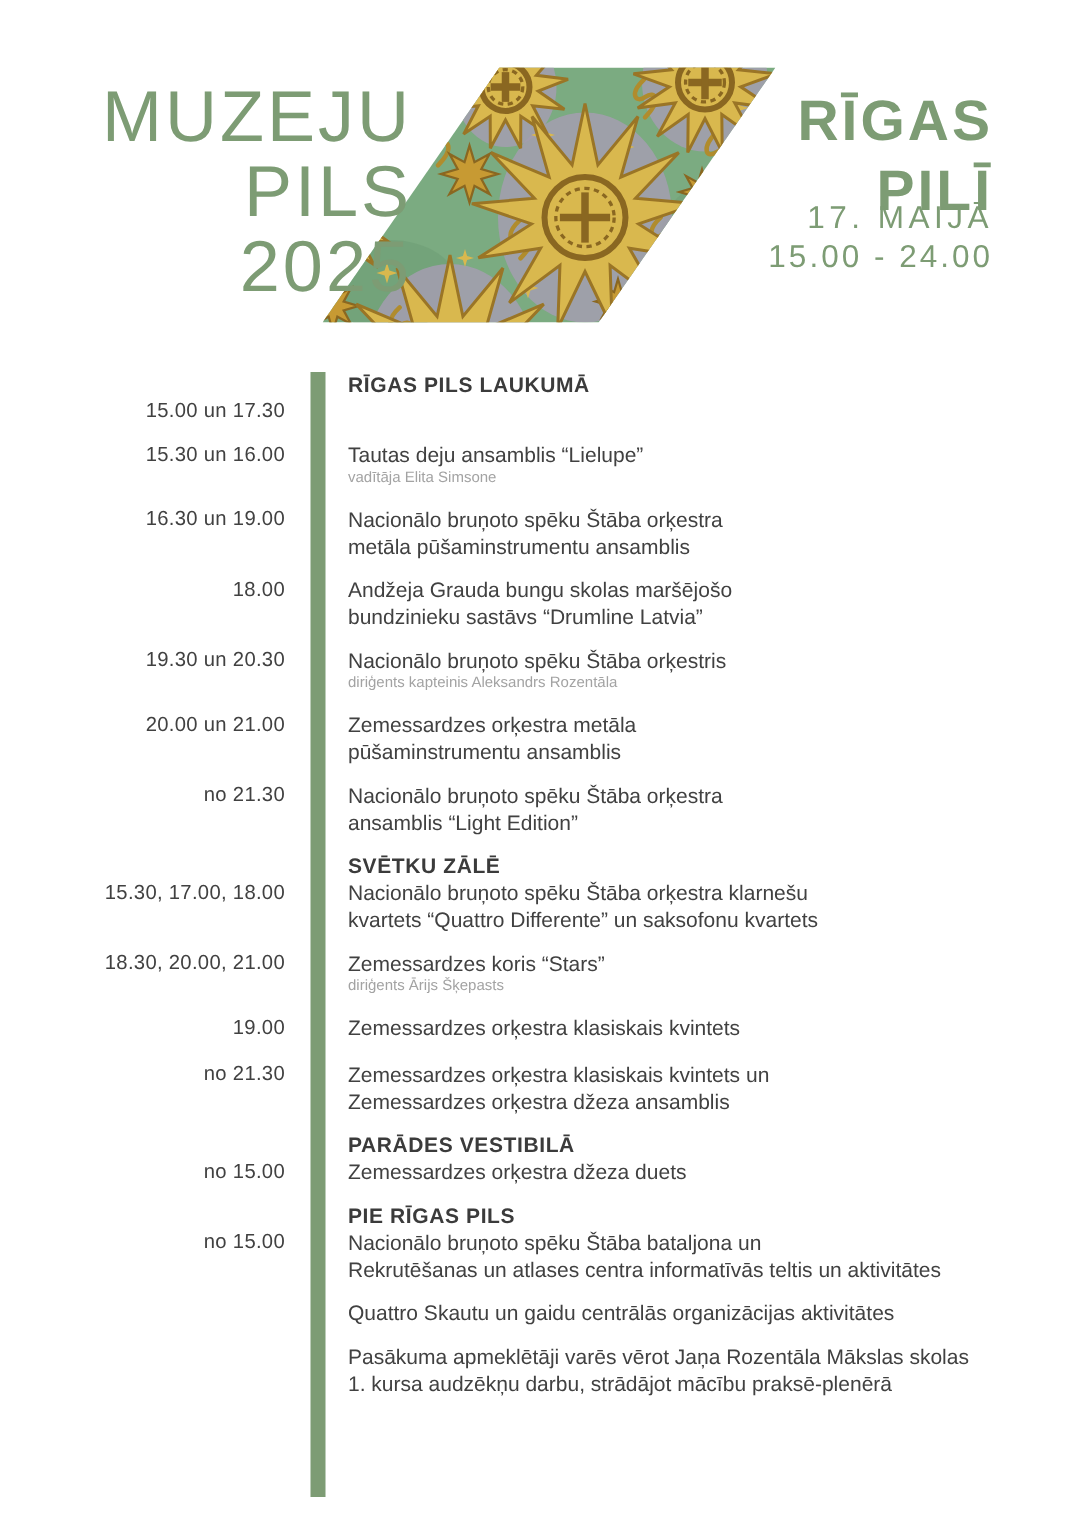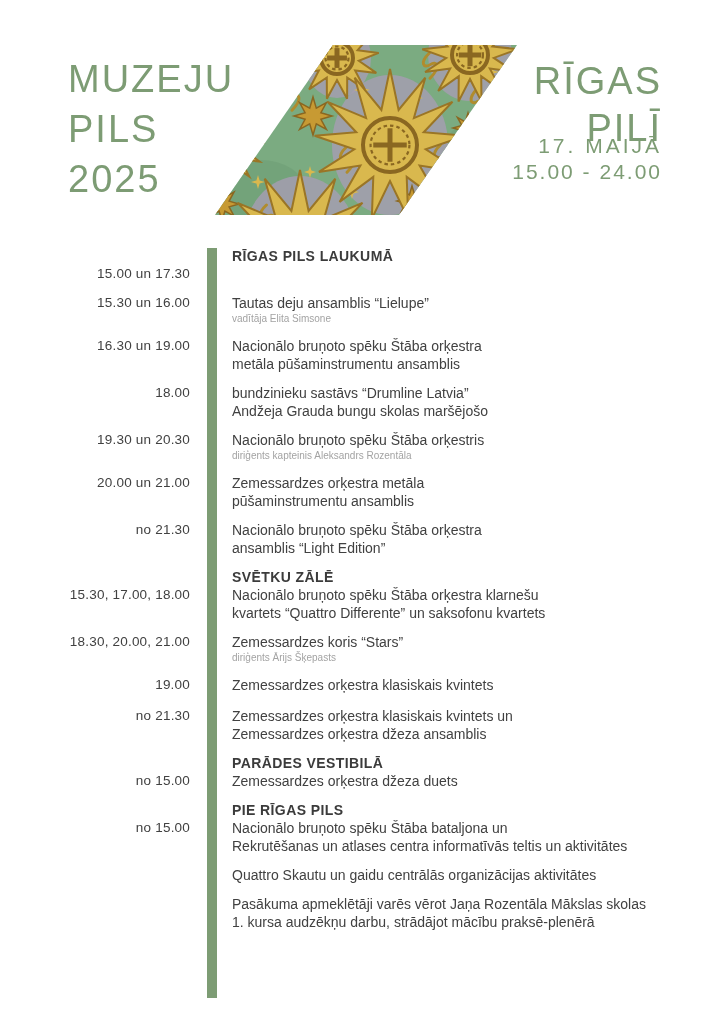--- a/index.html
+++ b/index.html
@@ -10,27 +10,27 @@
   html,body{margin:0;padding:0;}
   body{
     width:724px;height:1024px;background:#ffffff;overflow:hidden;position:relative;
     font-family:"Liberation Sans",sans-serif;
   }
   .page{position:absolute;inset:0;}
 
   
   .main-title{
     position:absolute;left:68px;top:54px;
-    font-size:38px;line-height:50px;letter-spacing:2px;
-    color:var(--green);font-weight:400;
+    font-size:48px;line-height:50px;letter-spacing:2px;
+    color:var(--green);font-weight:400;text-align:right;
   }
   .loc-title{
     position:absolute;right:62px;top:58px;text-align:right;
     font-size:38px;line-height:47px;letter-spacing:2px;
-    color:var(--green);font-weight:400;
+    color:var(--green);font-weight:700;
   }
   .when{
     position:absolute;right:62px;top:133px;text-align:right;color:var(--green);
   }
   .when .date{font-size:21px;letter-spacing:3px;line-height:26px;}
   .when .hours{font-size:21px;letter-spacing:2px;line-height:26px;}
   .ornament{position:absolute;left:0;top:0;}
 
   
   .sched{position:absolute;left:50px;top:247px;width:640px;}
@@ -159,22 +159,22 @@
         <div class="event">
           <div class="time">16.30 un 19.00</div>
           <div class="content">
             <div class="line">Nacionālo bruņoto spēku Štāba orķestra</div>
             <div class="line">metāla pūšaminstrumentu ansamblis</div>
           </div>
         </div>
         <div class="event">
           <div class="time">18.00</div>
           <div class="content">
+            <div class="line">Andžeja Grauda bungu skolas maršējošo</div>
             <div class="line">bundzinieku sastāvs “Drumline Latvia”</div>
-            <div class="line">Andžeja Grauda bungu skolas maršējošo</div>
           </div>
         </div>
         <div class="event">
           <div class="time">19.30 un 20.30</div>
           <div class="content">
             <div class="line">Nacionālo bruņoto spēku Štāba orķestris</div>
             <div class="note">diriģents kapteinis Aleksandrs Rozentāla</div>
           </div>
         </div>
         <div class="event">

